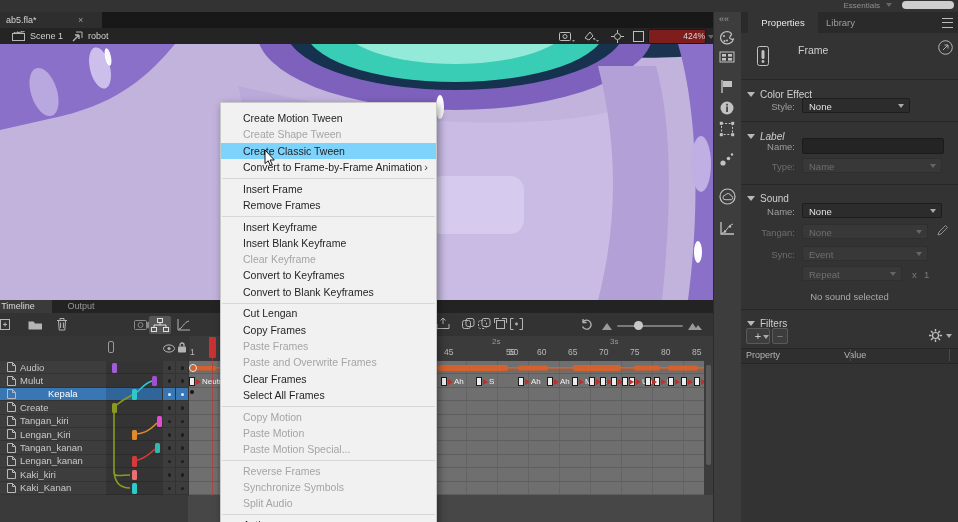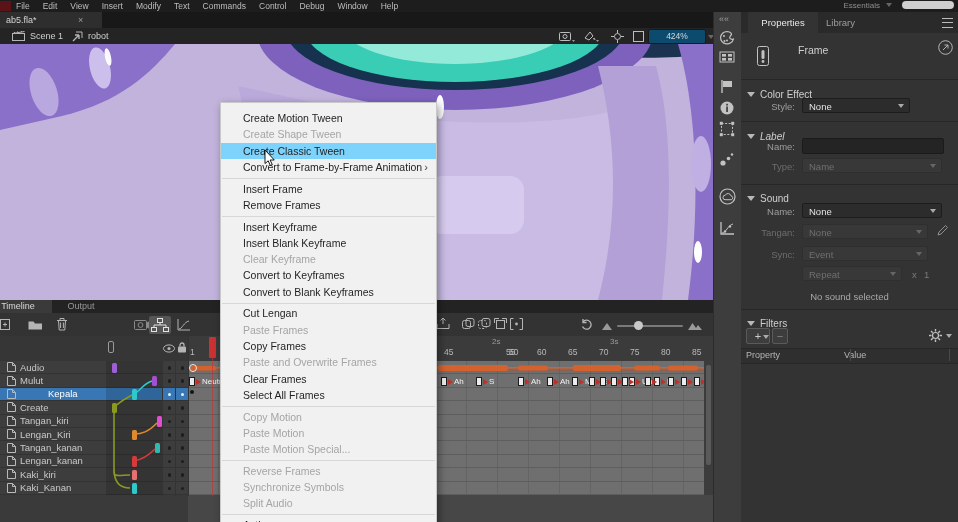--- a/index.html
+++ b/index.html
@@ -14,22 +14,22 @@
   .mb-item{font-size:8.5px;color:#bdbdbd;cursor:default;}
   #workspace-label{right:78px;top:1px;font-size:8px;color:#8f8f8f;}
   #workspace-chev{right:66px;top:3px;}
   #search-pill{right:4px;top:1px;width:52px;height:8px;background:#cfcfcf;border-radius:4px;}
   #doctab-bar{left:0;top:12px;width:713px;height:16px;background:#181818;}
   #doc-tab{left:0;top:12px;width:96px;height:16px;background:#2e2e2e;color:#d5d5d5;
            font-size:9px;line-height:16px;padding-left:6px;}
   #doc-close{left:78px;top:12px;font-size:9px;color:#9a9a9a;line-height:16px;}
   #edit-bar{left:0;top:28px;width:713px;height:16px;background:#242424;}
   .crumb-txt{font-size:9px;color:#cfcfcf;line-height:16px;}
-  #zoom-box{left:648px;top:29px;width:56px;height:13px;background:#0c4a6e;border:1px solid #1a1a1a;
-            color:#d8d8d8;font-size:8.5px;line-height:13px;text-align:center;border-radius:2px;}
+  #zoom-box{left:648px;top:29px;width:56px;height:13px;background:#7f1d1d;border:1px solid #1a1a1a;
+            color:#d8d8d8;font-size:8.5px;line-height:13px;text-align:right;border-radius:2px;}
   #zoom-chev{left:708px;top:35px;}
   
   #stage{left:0;top:44px;width:713px;height:256px;overflow:hidden;background:#c2b3dd;}
   
   #context-menu{left:220px;top:102px;width:215px;height:430px;background:#f1f1f1;
     border:1px solid #c9c9c9;box-shadow:2px 3px 8px rgba(0,0,0,.4);padding-top:7px;z-index:40;}
   .cm-item{height:16.3px;line-height:16.3px;padding-left:22px;font-size:10.5px;color:#1f1f1f;
     position:relative;white-space:nowrap;}
   .cm-item.disabled{color:#a5a5a5;}
   .cm-item.highlighted{background:#7dd3fc;}
@@ -100,36 +100,20 @@
   #prop-header{left:741px;top:348px;width:217px;height:14px;background:#2f2f2f;border-top:1px solid #262626;border-bottom:1px solid #262626;}
   .ph-txt{position:absolute;top:350px;font-size:9px;color:#b5b5b5;}
   svg{display:block;}
   .icon-dim path,.icon-dim rect,.icon-dim circle{stroke:#8a8a8a;}
 </style>
 </head>
 <body>
 
 <div id="app">
 
-  <div id="menubar" class="abs">
-    <div id="app-icon" class="abs"></div>
-    <div id="menubar-items">
-        <span class="mb-item">File</span>
-        <span class="mb-item">Edit</span>
-        <span class="mb-item">View</span>
-        <span class="mb-item">Insert</span>
-        <span class="mb-item">Modify</span>
-        <span class="mb-item">Text</span>
-        <span class="mb-item">Commands</span>
-        <span class="mb-item">Control</span>
-        <span class="mb-item">Debug</span>
-        <span class="mb-item">Window</span>
-        <span class="mb-item">Help</span>
-      </div>
-  </div>
   <div id="workspace-label" class="abs">Essentials</div>
   <div id="workspace-chev" class="abs chev-down dim"></div>
   <div id="search-pill" class="abs"></div>
 
   <div id="doctab-bar" class="abs"></div>
   <div id="doc-tab" class="abs">ab5.fla*</div>
   <div id="doc-close" class="abs">×</div>
 
   <div id="edit-bar" class="abs"></div>
   <div class="abs" style="left:12px;top:31px;">
@@ -595,22 +579,22 @@
       <div class="cm-item"><span>Insert Frame</span></div>
       <div class="cm-item"><span>Remove Frames</span></div>
       <div class="cm-sep"></div>
       <div class="cm-item"><span>Insert Keyframe</span></div>
       <div class="cm-item"><span>Insert Blank Keyframe</span></div>
       <div class="cm-item disabled"><span>Clear Keyframe</span></div>
       <div class="cm-item"><span>Convert to Keyframes</span></div>
       <div class="cm-item"><span>Convert to Blank Keyframes</span></div>
       <div class="cm-sep"></div>
       <div class="cm-item"><span>Cut Lengan</span></div>
+      <div class="cm-item"><span>Copy Frames</span></div>
       <div class="cm-item disabled"><span>Paste Frames</span></div>
-      <div class="cm-item"><span>Copy Frames</span></div>
       <div class="cm-item disabled"><span>Paste and Overwrite Frames</span></div>
       <div class="cm-item"><span>Clear Frames</span></div>
       <div class="cm-item"><span>Select All Frames</span></div>
       <div class="cm-sep"></div>
       <div class="cm-item disabled"><span>Copy Motion</span></div>
       <div class="cm-item disabled"><span>Paste Motion</span></div>
       <div class="cm-item disabled"><span>Paste Motion Special...</span></div>
       <div class="cm-sep"></div>
       <div class="cm-item disabled"><span>Reverse Frames</span></div>
       <div class="cm-item disabled"><span>Synchronize Symbols</span></div>

